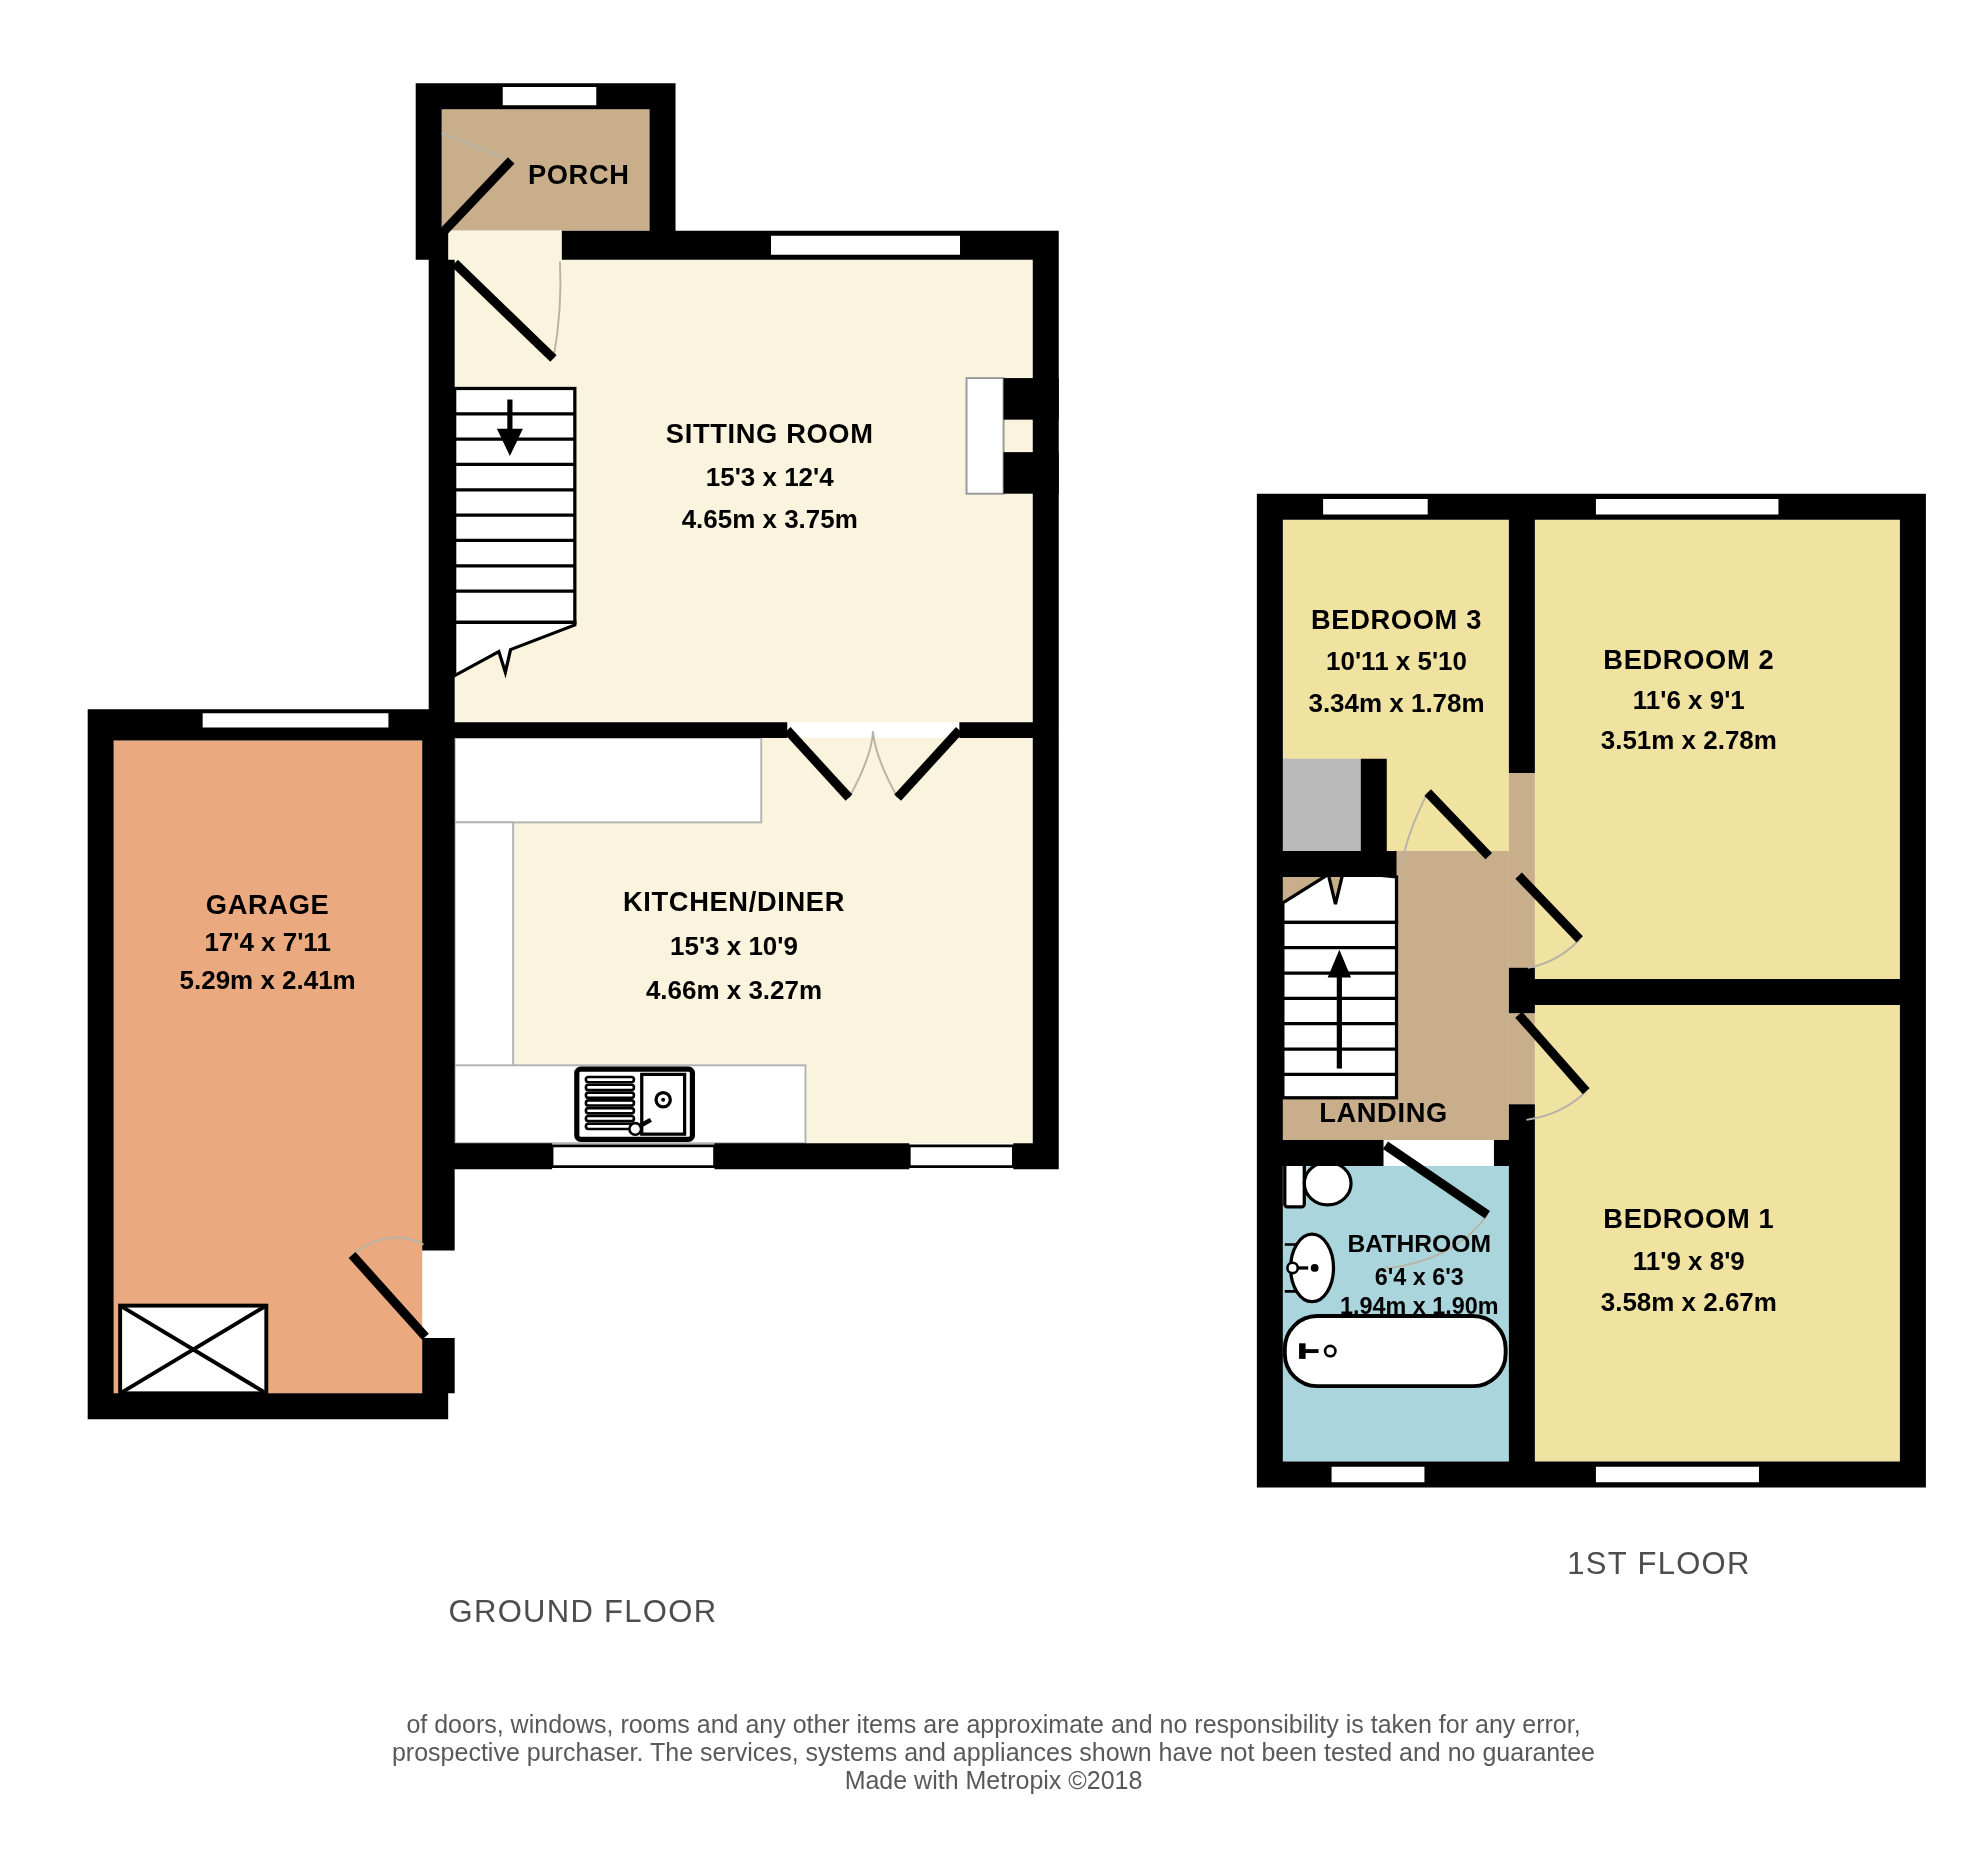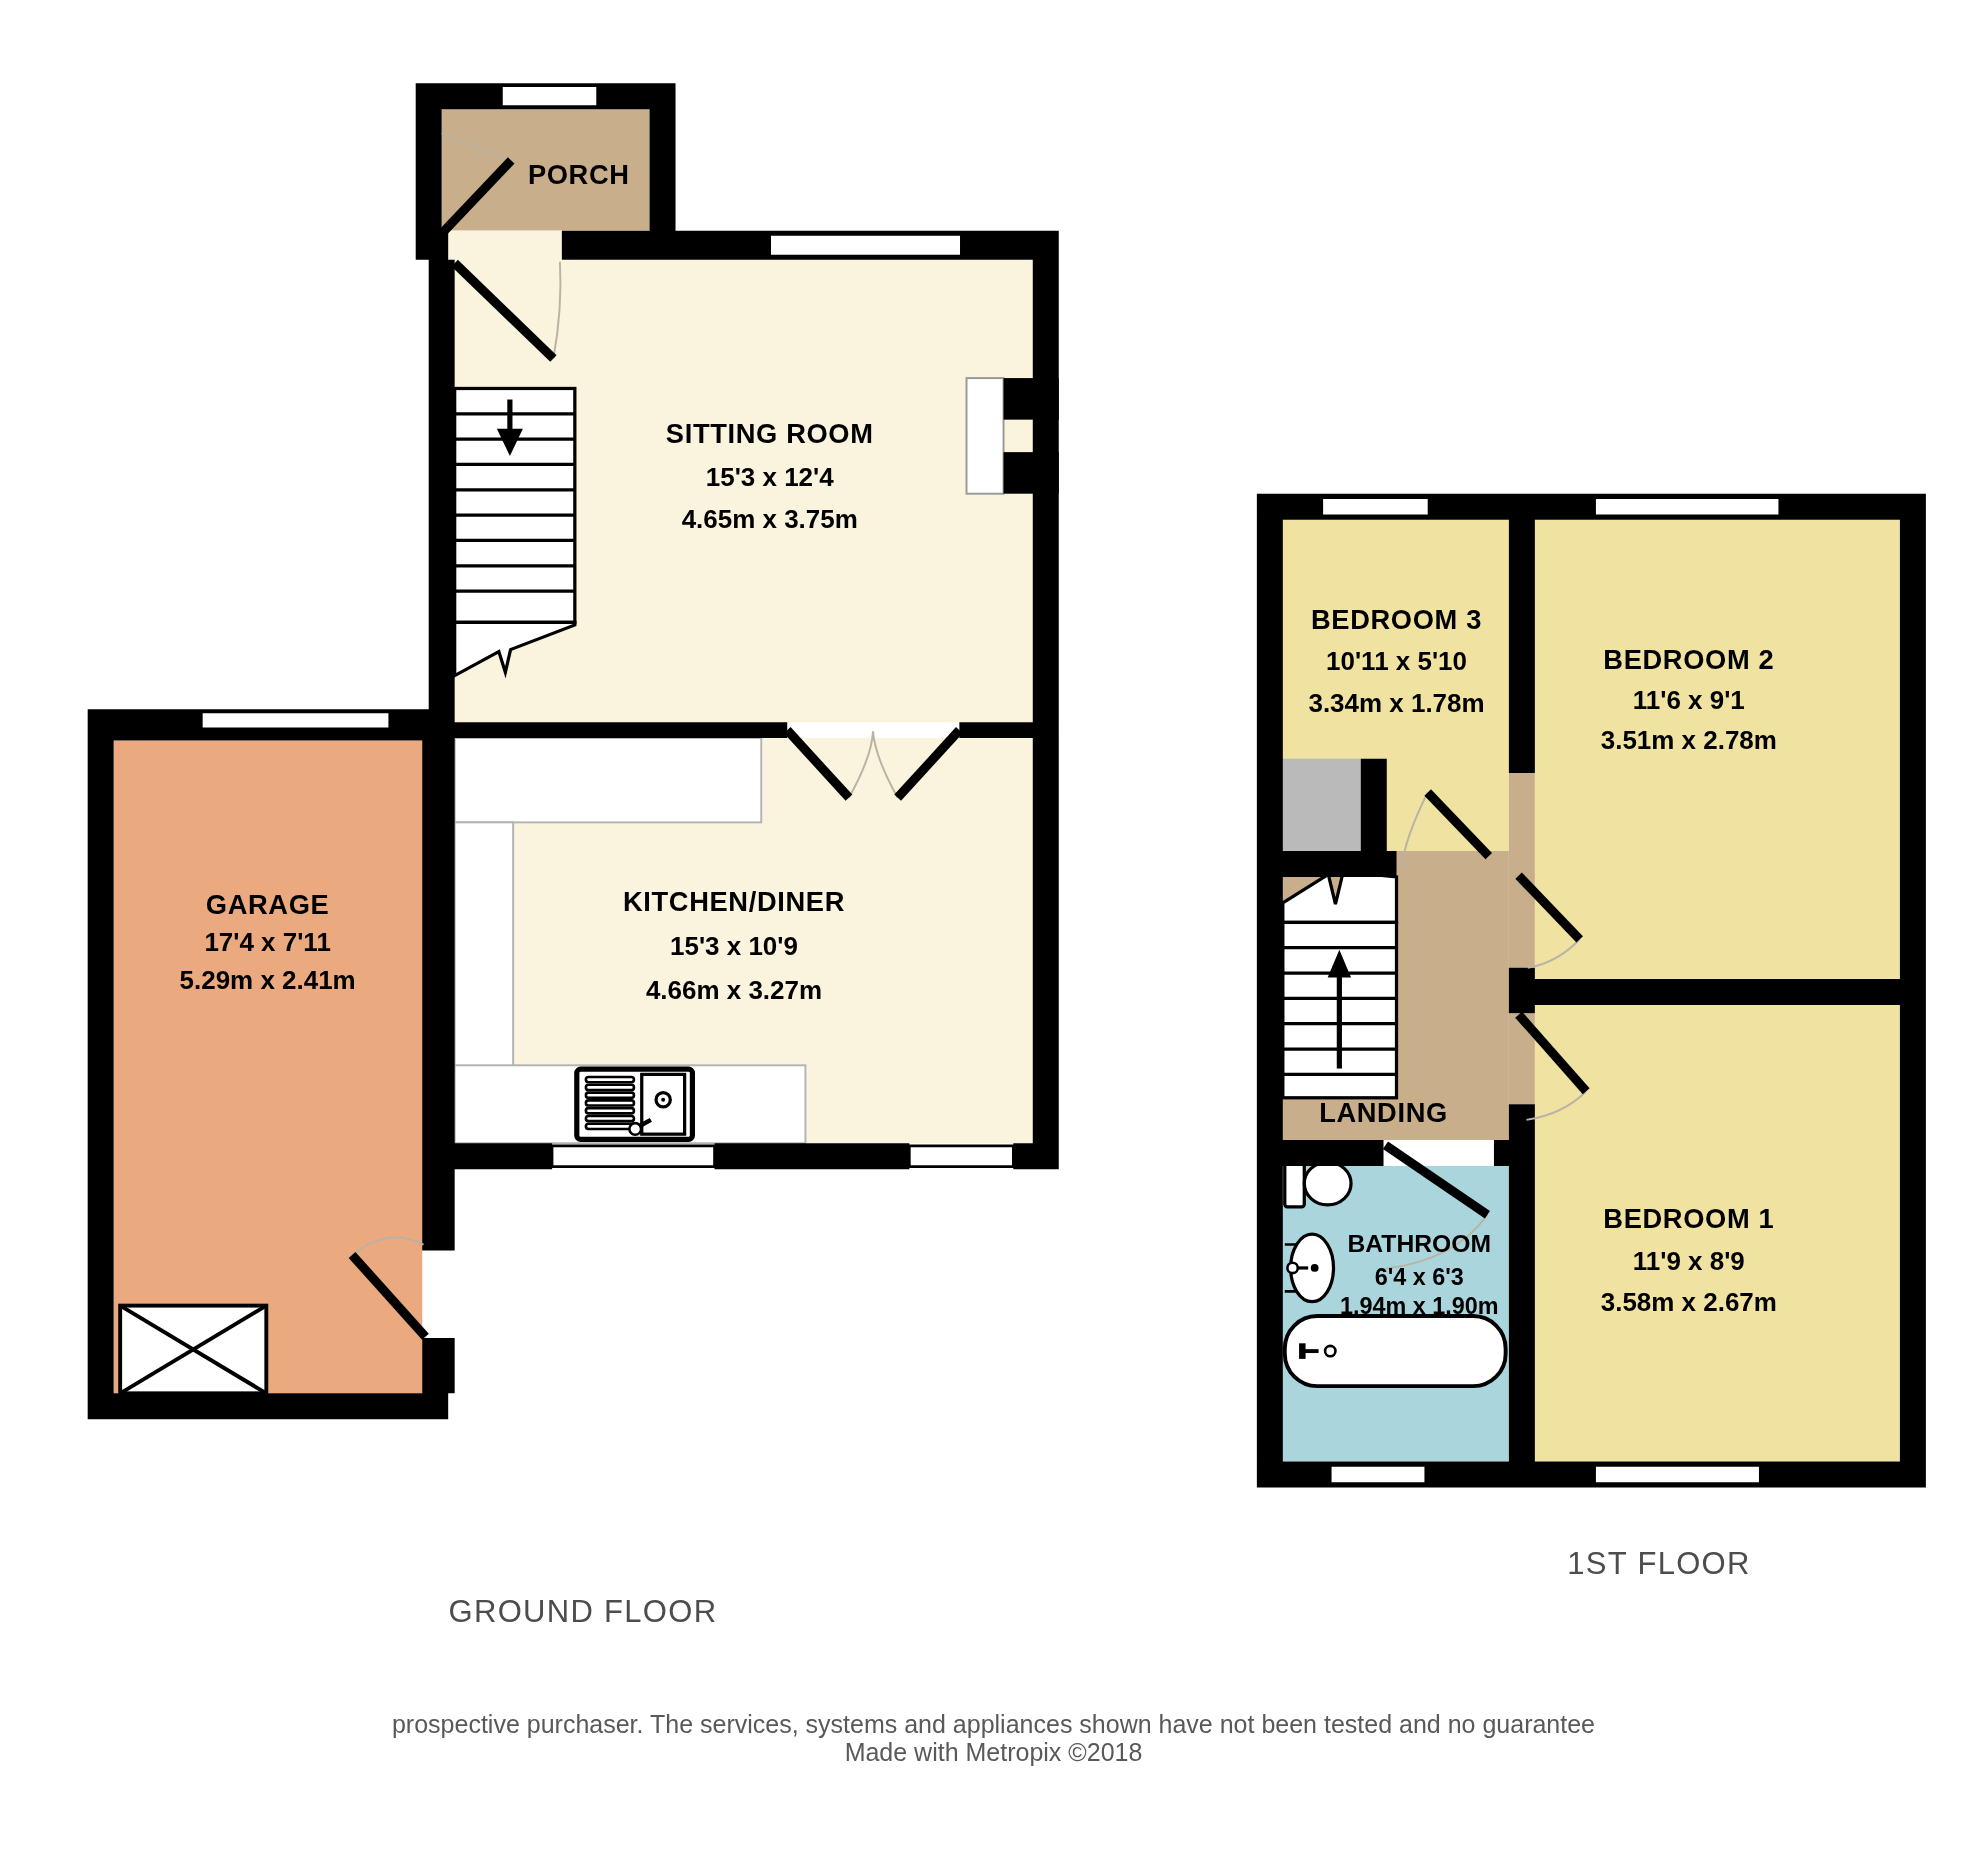--- a/index.html
+++ b/index.html
@@ -237,16 +237,17 @@
     <text class="rd-sm" x="2185" y="1978">6'4 x 6'3</text>
     <text class="rd-sm" x="2185" y="2023">1.94m x 1.90m</text>
     <text class="rn" x="2130" y="1727">LANDING</text>
   </g>
 </svg>
 
 <div class="floor-label" style="left:583px;top:1558px;margin-top:36px;">GROUND FLOOR</div>
 <div class="floor-label" style="left:1659px;top:1546px;">1ST FLOOR</div>
 
 <div class="footer">
+  <div>of doors, windows, rooms and any other items are approximate and no responsibility is taken for any error,</div>
   <div>prospective purchaser. The services, systems and appliances shown have not been tested and no guarantee</div>
   <div>Made with Metropix ©2018</div>
 </div>
 
 
 </body></html>

